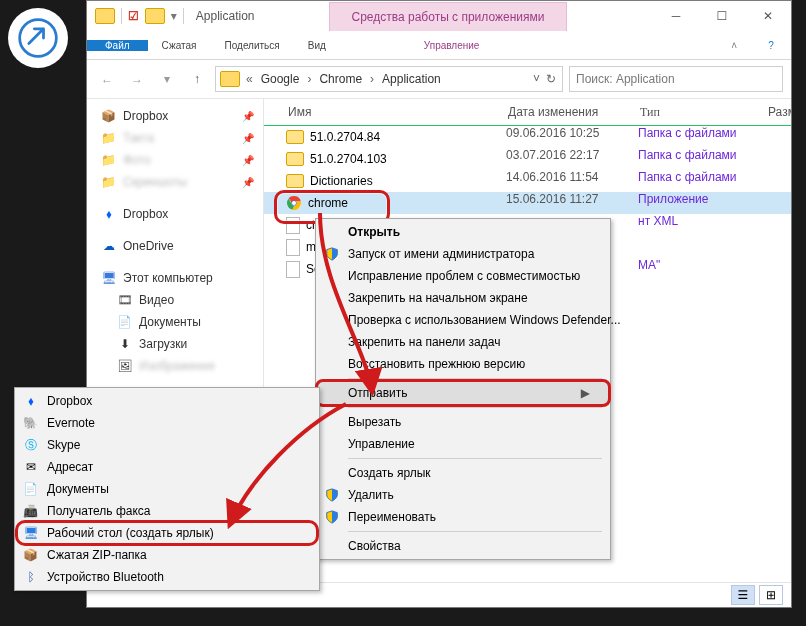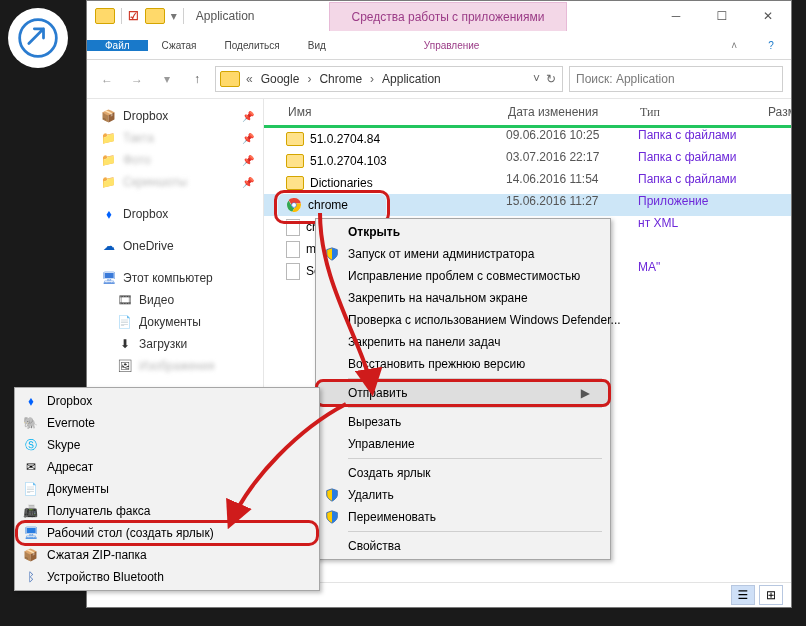--- a/index.html
+++ b/index.html
@@ -37,21 +37,21 @@
   .searchbox{width:200px;height:24px;border:1px solid #cfcfcf;display:flex;align-items:center;padding:0 6px;color:#7a7a7a;background:#fff;}
   
   .body{flex:1;display:flex;min-height:0;}
   .tree{width:176px;border-right:1px solid #e6e6e6;padding:6px 0;overflow:hidden;background:#fff;}
   .tree-item{height:22px;display:flex;align-items:center;padding-left:14px;gap:6px;color:#333;}
   .tree-item.blurred span.lbl{filter:blur(2px);color:#bbb;}
   .tree-item .pin{margin-left:auto;margin-right:8px;color:#888;font-size:10px;}
   .tree-item .ic{width:16px;height:16px;display:flex;align-items:center;justify-content:center;}
   .tree .sep{height:10px;}
   .main{flex:1;display:flex;flex-direction:column;overflow:hidden;}
-  .headers{height:26px;display:flex;align-items:center;border-bottom:3px solid #22c55e;color:#555;}
+  .headers{height:26px;display:flex;align-items:center;border-bottom:1px solid #22c55e;color:#555;}
   .col-name{flex:0 0 220px;padding-left:24px;}
   .col-date{flex:0 0 132px;}
   .col-type{flex:0 0 122px;font-family:Liberation Serif, serif;}
   .col-size{flex:1;padding-left:6px;}
   .row{height:22px;display:flex;}
   .row.sel{background:#cde6f7;}
   .row .cell-name{flex:0 0 220px;display:flex;align-items:center;gap:6px;padding-left:22px;}
   .row .cell-date{flex:0 0 132px;color:#555;}
   .row .cell-type{flex:0 0 122px;color:#6d28d9;}
   .row .cell-size{flex:1;}

